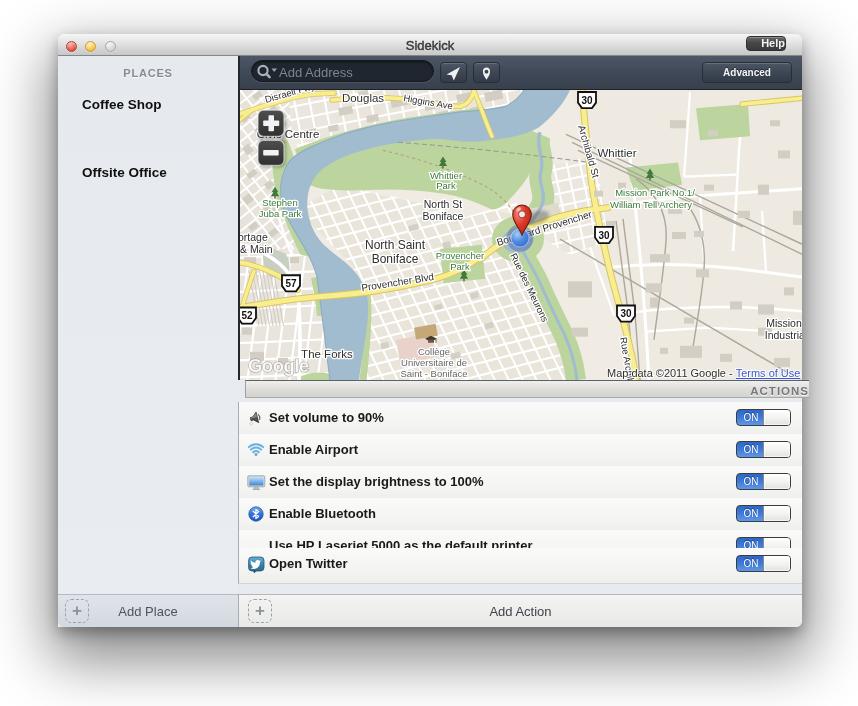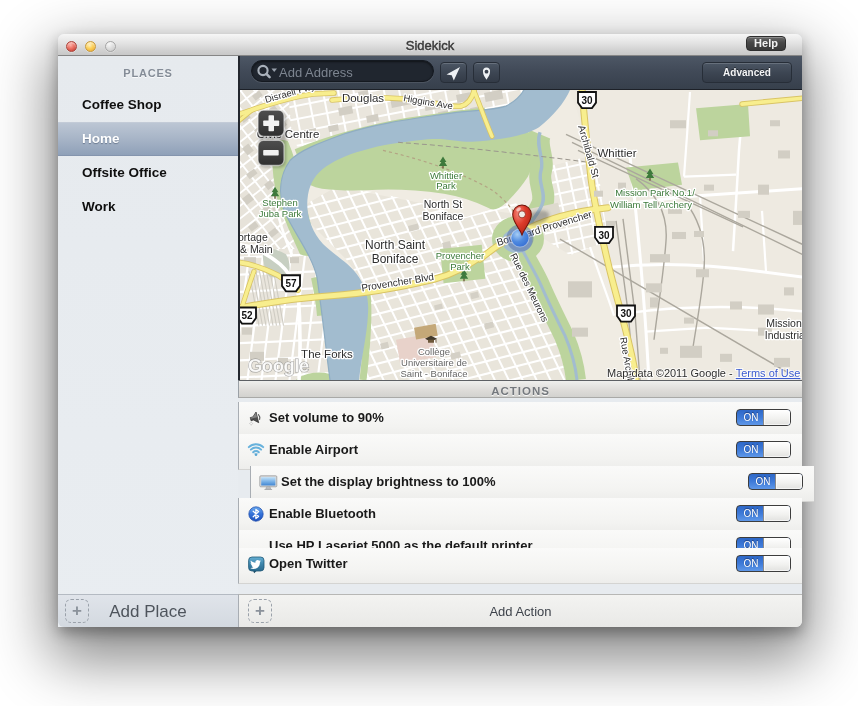--- a/index.html
+++ b/index.html
@@ -11,40 +11,40 @@
 #titlebar { position:absolute; left:0; top:0; width:744px; height:22px; border-radius:6px 6px 0 0;
   background:linear-gradient(180deg,#f6f6f6 0%,#e2e2e2 45%,#d0d0d0 80%,#c8c8c8 100%);
   border-bottom:1px solid #868686;padding-left:40px; }
 .tl { position:absolute; top:6.5px; width:11px; height:11px; border-radius:50%; box-shadow: inset 0 1.5px 1.5px rgba(255,255,255,0.55), 0 0.5px 0.5px rgba(255,255,255,0.5); }
 #tl-r { left:7.5px; background:radial-gradient(circle at 40% 35%, #fdb0a7 0%, #f07a6d 35%, #d04a3e 75%, #bc3a2e 100%); border:0.5px solid #ad453c;}
 #tl-y { left:27px; background:radial-gradient(circle at 40% 35%, #fff0c0 0%, #fcd35e 40%, #f0b137 80%, #e2a32c 100%); border:0.5px solid #c79a3d;}
 #tl-g { left:46.5px; background:radial-gradient(circle at 35% 30%, #f6f6f6 0%, #dddddd 45%, #c3c3c3 100%); border:0.5px solid #a5a5a5;}
 #title { position:absolute; left:0; right:0; top:3.5px; text-align:center; font-size:13px; font-weight:normal; color:#3a3a3a; -webkit-text-stroke:0.45px #3a3a3a; text-shadow:0 1px 0 rgba(255,255,255,0.5); }
 #helpbtn { position:absolute; right:16px; top:2px; width:40px; height:15px; border-radius:4px;
   background:linear-gradient(180deg,#6a6a6a,#474747 45%,#3a3a3a); border:1px solid #2e2e2e;
-  color:#f2f2f2; font-size:11px; font-weight:bold; text-align:center; line-height:13px;
+  color:#f2f2f2; font-size:11px; font-weight:bold; text-align:right; line-height:13px;
   box-shadow: inset 0 1px 0 rgba(255,255,255,0.25); }
 
 #sidebar { position:absolute; left:0; top:22px; width:180px; height:571px;
   background:linear-gradient(180deg,#e6eaee 0%, #e9edf1 100%); border-radius:0 0 0 0; }
 #places-h { position:absolute; top:11px; left:0; width:180px; text-align:center; font-size:11px;
   font-weight:bold; color:#848c97; letter-spacing:0.8px; text-shadow:0 1px 0 rgba(255,255,255,0.8);}
 .prow { position:absolute; left:0; width:180px; height:34px; font-size:13.5px; font-weight:bold;
   color:#0f0f0f; line-height:34px; padding-left:24px; }
 #row-home { background:linear-gradient(180deg,#bcc6d4 0%, #a9b6c8 45%, #8fa0b8 100%);
   border-top:1px solid #c3cbd7; border-bottom:1px solid #8494ad; color:#fff;
   text-shadow:0 1px 1px rgba(40,55,80,0.45); line-height:32px;}
 #addplace { position:absolute; left:0; top:538px; width:180px; height:33px;
   background:linear-gradient(180deg,#e0e4ea 0%, #d3d9e0 100%); border-top:1px solid #b4bac2;
   border-radius:0 0 0 6px; }
 .plusbtn { position:absolute; width:24px; height:24px; border:1px dashed #9aa1aa; border-radius:6px;
   color:#8b929b; font-size:17px; font-weight:bold; text-align:center; line-height:22px; }
 #addplace .plusbtn { left:7px; top:4px; }
 #addplace .lbl { position:absolute; left:0; right:0; top:0; height:33px; text-align:center;
-  line-height:33px; font-size:17px; color:#4e545c; }
+  line-height:33px; font-size:13px; color:#4e545c; }
 
 #main { position:absolute; left:180px; top:22px; width:564px; height:571px; }
 #toolbar { position:absolute; left:0; top:0; width:564px; height:34px;
   background:linear-gradient(180deg,#4d5765 0%, #414a58 45%, #37404c 100%);
   border-left:2px solid #23272e; border-bottom:1px solid #1d2128; }
 #searchfield { position:absolute; left:11px; top:4px; width:183px; height:22px; border-radius:11px;
   background:#20262f; border:1px solid #141920; box-shadow: inset 0 1px 2px rgba(0,0,0,0.5), 0 1px 0 rgba(255,255,255,0.09); text-align: right; }
 #searchfield .ph { position:absolute; left:27px; top:3.5px; font-size:13px; color:#7d8590; }
 .tbtn { position:absolute; top:6px; width:27px; height:21px; border-radius:4px;
   background:linear-gradient(180deg,#4c5664 0%, #3d4653 50%, #333b47 100%);
@@ -53,24 +53,24 @@
 #pinbtn { left:233px; }
 #advbtn { position:absolute; right:10px; top:6px; width:90px; height:21px; border-radius:4px;
   background:linear-gradient(180deg,#4c5664 0%, #3d4653 50%, #333b47 100%);
   border:1px solid #272e38; box-shadow: inset 0 1px 0 rgba(255,255,255,0.16);
   color:#f4f5f7; font-size:10px; font-weight:bold; text-align:center; line-height:19px;
   text-shadow:0 -1px 0 rgba(0,0,0,0.5); }
 #map { position:absolute; left:0; top:34px; width:564px; height:290px; background:#f0ece3;
   border-left:2px solid #23272e; overflow:hidden; }
 #map svg { position:absolute; left:-2px; top:0; width:566px; height:290px; }
 
-#actbar { position:absolute; left:0; top:324px; width:564px; height:18px;
+#actbar { position:absolute; left:7px; top:324px; width:564px; height:18px;
   background:linear-gradient(180deg,#efefed 0%, #dddbd8 60%, #d2d2cf 100%);
   border-top:1px solid #5d6064; border-bottom:1px solid #a9a9a7; border-left:1px solid #9aa0a6;
-  text-align:center; font-size:12px; font-weight:bold; color:#74787d; letter-spacing:1px;
+  text-align:right; font-size:12px; font-weight:bold; color:#74787d; letter-spacing:1px;
   line-height:21px; text-shadow:0 1px 0 rgba(255,255,255,0.85); font-size:11.5px; }
 .arow { position:absolute; left:0; width:564px; height:36px;
   background:linear-gradient(180deg,#fafaf9 0%, #f3f3f1 70%, #ededeb 100%);
   border-bottom:1px solid #d4d4d2; border-left:1px solid #a8adb3; }
 .arow .ic { position:absolute; left:8px; top:7px; width:18px; height:18px; }
 .arow .txt { position:absolute; left:30px; top:0; height:32px; line-height:32px; font-size:13px;
   font-weight:bold; color:#191919; }
 .toggle { position:absolute; right:11px; top:7px; width:55px; height:17px; border-radius:4px;
   border:1px solid #3d3d3d; background:linear-gradient(180deg,#2e68c8 0%, #3e7ad8 50%, #5e97e8 100%); }
 .toggle .on { position:absolute; left:0; top:0; width:28px; height:15px; color:#fff; font-size:10px;
@@ -91,23 +91,21 @@
   <div id="titlebar">
     <div class="tl" id="tl-r"></div>
       <div class="tl" id="tl-y"></div>
       <div class="tl" id="tl-g"></div>
     <div id="title">Sidekick</div>
     <div id="helpbtn">Help</div>
   </div>
   <div id="sidebar">
     <div id="places-h">PLACES</div>
     <div class="prow" style="top:32px;">Coffee Shop</div>
-    <div class="prow" id="row-home" style="top:66px;">Home</div>
     <div class="prow" style="top:100px;">Offsite Office</div>
-    <div class="prow" style="top:134px;">Work</div>
     <div id="addplace">
         <div class="plusbtn">+</div>
         <div class="lbl">Add Place</div>
       </div>
   </div>
   <div id="main">
     <div id="toolbar">
       <div id="searchfield">
         <svg width="28" height="22" style="position:absolute;left:2px;top:0;">
           <circle cx="9" cy="9.5" r="4.6" fill="none" stroke="#a9b1bb" stroke-width="2.1"></circle>
@@ -631,21 +629,21 @@
               <path d="M1.8,6.1 A10.4,10.4 0 0 1 16.2,6.1" stroke-width="2"></path> 
             </g> 
             <path d="M7.1,12.6 L10.9,12.6 L9,15.1 Z" fill="#58a5d2"></path> 
           </svg></div>
         <div class="txt">Enable Airport</div>
         <div class="toggle">
           <div class="on">ON</div>
           <div class="knob"></div>
         </div>
       </div>
-    <div class="arow" style="top:410px;margin-left:12px;">
+    <div class="arow" style="top:410px;">
         <div class="ic" id="ic-disp"><svg width="19" height="18" viewBox="0 0 19 18"> 
             <rect x="0.8" y="2.8" width="17" height="11" rx="1" fill="#d9dadb" stroke="#8f9194" stroke-width="0.7"></rect> 
             <rect x="2.2" y="4.1" width="14.2" height="8.4" fill="url(#scr)"></rect> 
             <path d="M7.6,13.8 L11,13.8 L11.8,16 L6.8,16 Z" fill="#c3c5c7" stroke="#97999c" stroke-width="0.5"></path> 
             <rect x="5.4" y="16" width="7.8" height="1.1" rx="0.5" fill="#aaacaf"></rect> 
             <defs>
               <linearGradient id="scr" x1="0" y1="0" x2="0" y2="1"> 
                 <stop offset="0" stop-color="#c3e2f8"></stop>
                 <stop offset="0.5" stop-color="#7db4e8"></stop>
                 <stop offset="1" stop-color="#4186d2"></stop>

